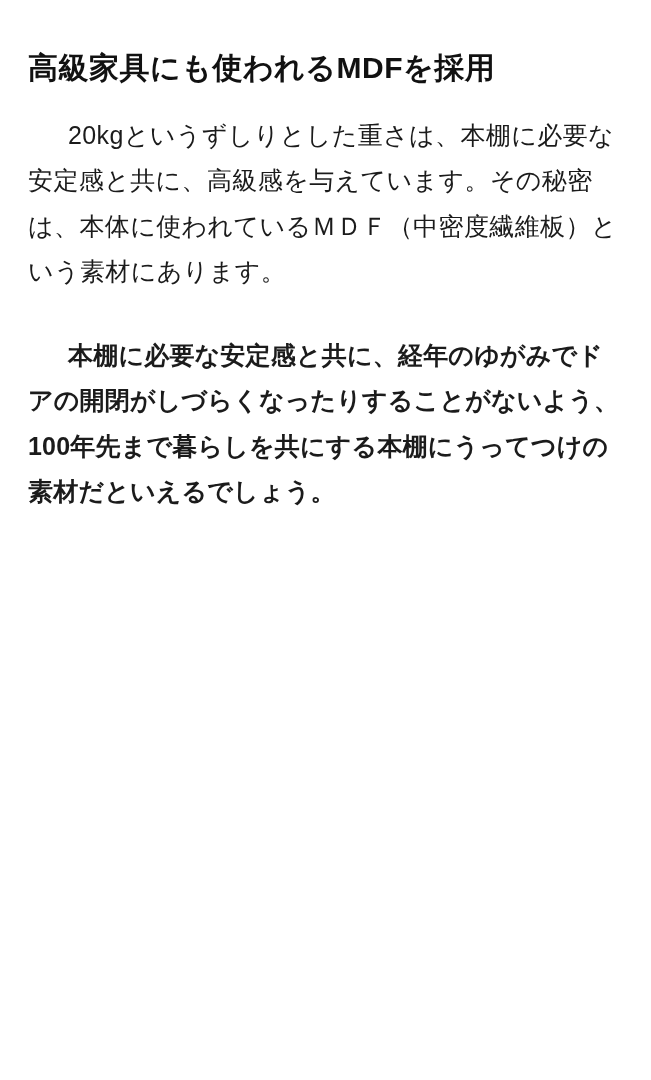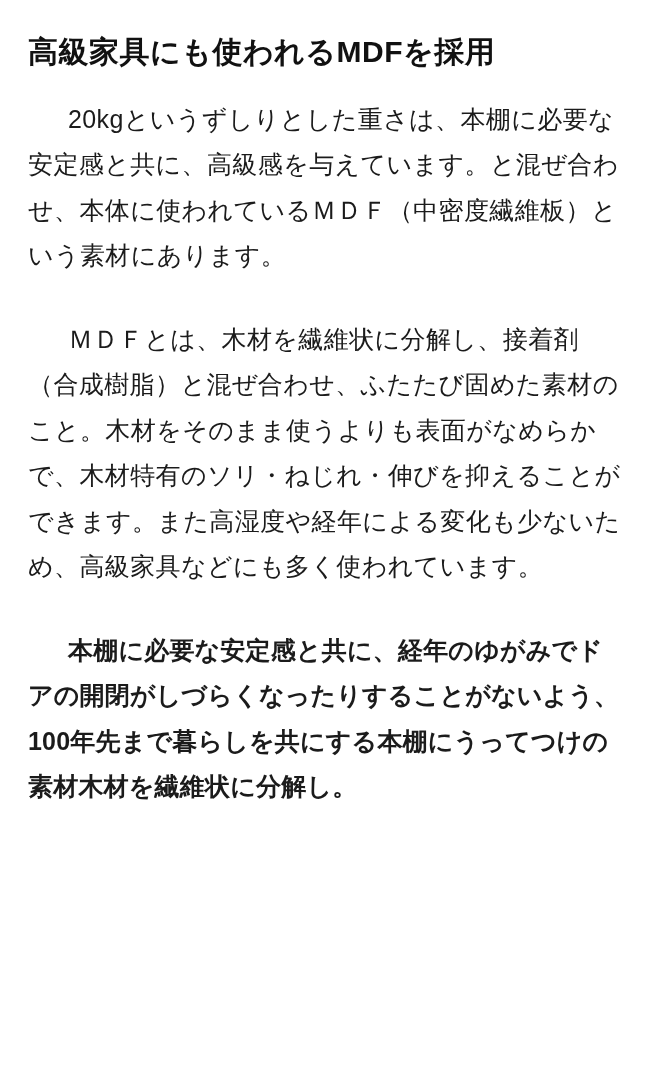--- a/index.html
+++ b/index.html
@@ -11,21 +11,21 @@
     width: 651px;
     height: 1080px;
     font-family: "Liberation Sans", "DejaVu Sans", sans-serif;
     color: #1b1b1b;
     overflow: hidden;
   }
   .page {
     width: 651px;
     height: 1080px;
     box-sizing: border-box;
-    padding: 24px 28px 0 28px;
+    padding: 40px 28px 0 28px;
     background: #ffffff;
   }
   .article-title {
     font-size: 30px;
     line-height: 1.35;
     font-weight: 700;
     letter-spacing: 0.5px;
     margin: 8px 0 24px 0;
     color: #111111;
   }
@@ -48,19 +48,18 @@
     font-weight: 700;
   }
 </style>
 </head>
 <body>
 
 <div class="page">
 
   <h1 class="article-title" id="title">高級家具にも使われるMDFを採用</h1>
 
-  <p class="para indent">20kgというずしりとした重さは、本棚に必要な安定感と共に、高級感を与えています。と混ぜ合わせ、本体に使われているＭＤＦ（中密度繊維板）という素材にあります。</p>
+  <p class="para indent">20kgというずしりとした重さは、本棚に必要な安定感と共に、高級感を与えています。その秘密は、本体に使われているＭＤＦ（中密度繊維板）という素材にあります。</p>
 
-  <p class="para indent">ＭＤＦとは、木材を繊維状に分解し、接着剤（合成樹脂）と混ぜ合わせ、ふたたび固めた素材のこと。木材をそのまま使うよりも表面がなめらかで、木材特有のソリ・ねじれ・伸びを抑えることができます。また高湿度や経年による変化も少ないため、高級家具などにも多く使われています。</p>
 
-  <p class="para indent bold" id="p3"><span class="hl">本棚に必要な安定感と共に、経年のゆがみでドアの開閉がしづらくなったりすることがないよう、100年先まで暮らしを共にする本棚にうってつけの素材</span><span>木材を繊維状に分解し。</span></p>
+  <p class="para indent bold" id="p3"><span class="hl">本棚に必要な安定感と共に、経年のゆがみでドアの開閉がしづらくなったりすることがないよう、100年先まで暮らしを共にする本棚にうってつけの素材</span><span>だといえるでしょう。</span></p>
 
 </div>
 
 </body></html>

